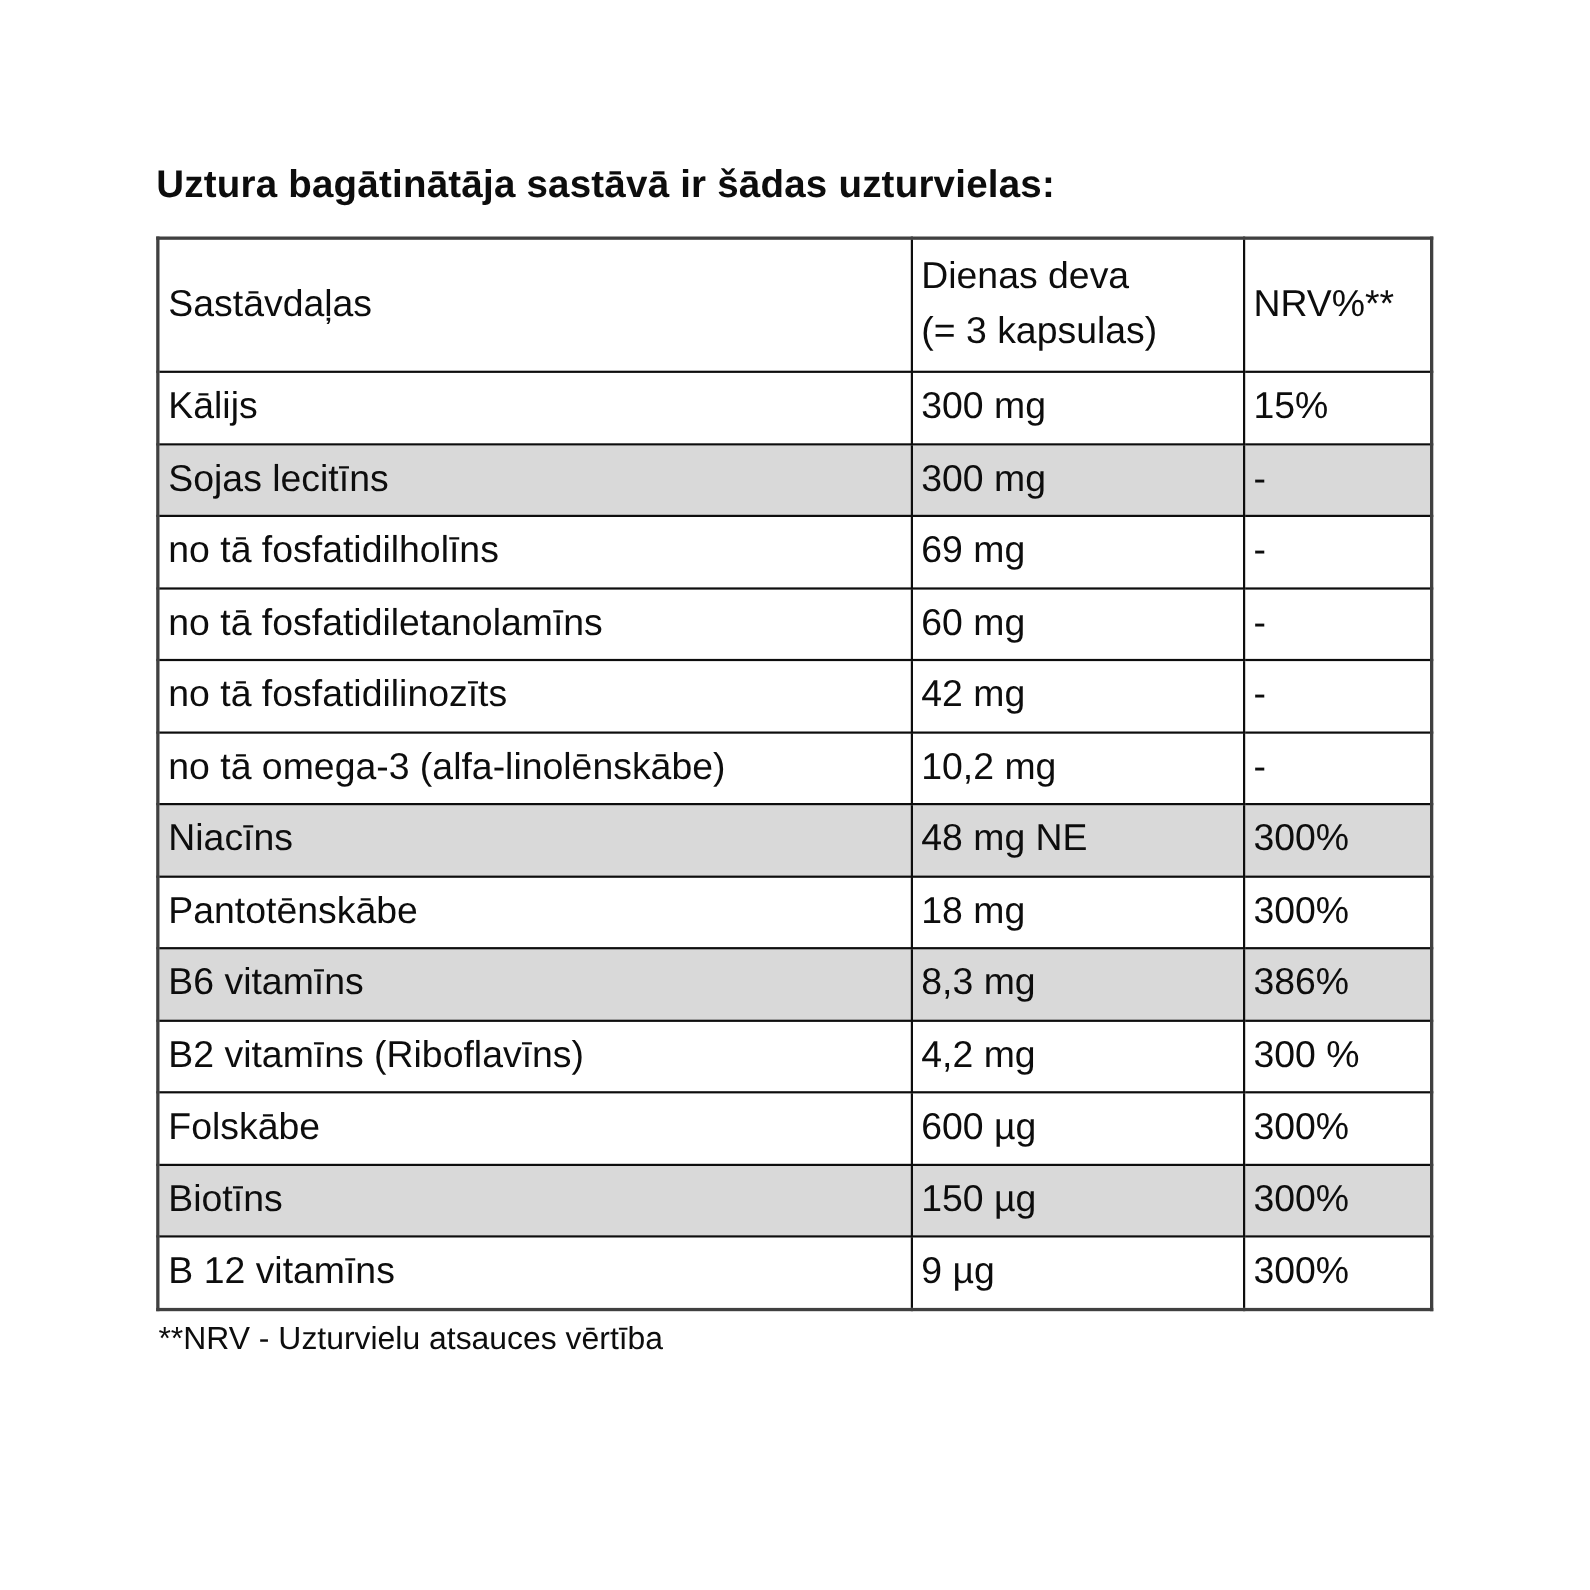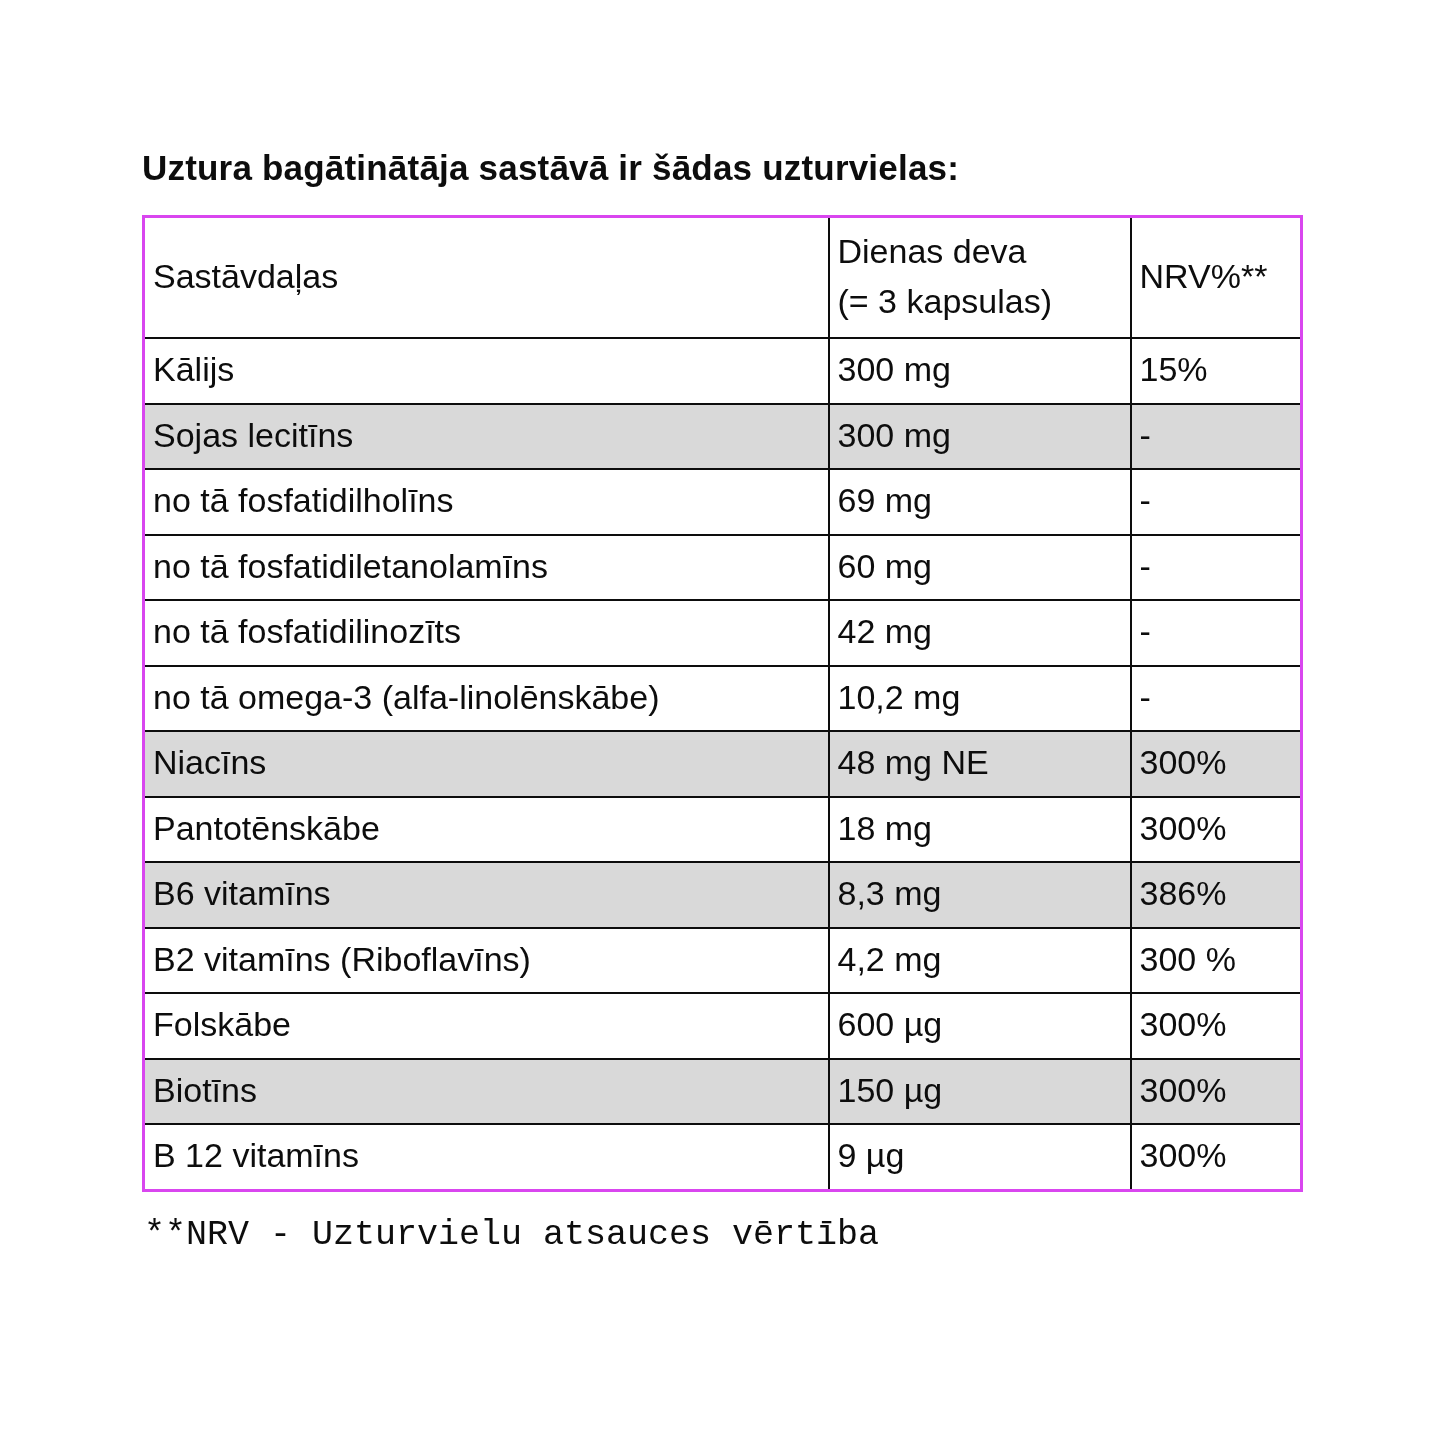--- a/index.html
+++ b/index.html
@@ -25,21 +25,21 @@
     font-size: 35px;
     font-weight: bold;
     letter-spacing: 0.2px;
     margin: 0 0 27px 0;
     white-space: nowrap;
   }
   table.nutrition {
     border-collapse: collapse;
     table-layout: fixed;
     width: 1158px;
-    border: 3px solid #d946ef;
+    border: 3px solid #404040;
   }
   table.nutrition col.c1 { width: 685px; }
   table.nutrition col.c2 { width: 302px; }
   table.nutrition col.c3 { width: 171px; }
   table.nutrition th,
   table.nutrition td {
     border: 2.5px solid #0d0d0d;
     font-size: 34px;
     font-weight: normal;
     text-align: left;
@@ -53,25 +53,24 @@
     white-space: pre-line;
     line-height: 1.45;
   }
   table.nutrition td {
     height: 61.5px;
   }
   tr.shaded td {
     background: #d9d9d9;
   }
   .footnote {
-    font-size: 35px;
-    margin-top: 23px;
+    font-size: 29px;
+    margin-top: 9px;
     padding-left: 2px;
     white-space: nowrap;
-    font-family: Liberation Mono, monospace;
   }
 </style>
 </head>
 <body>
 
 <div class="content">
 
   <h1 class="page-title">Uztura bagātinātāja sastāvā ir šādas uzturvielas:</h1>
 
   <table class="nutrition">

